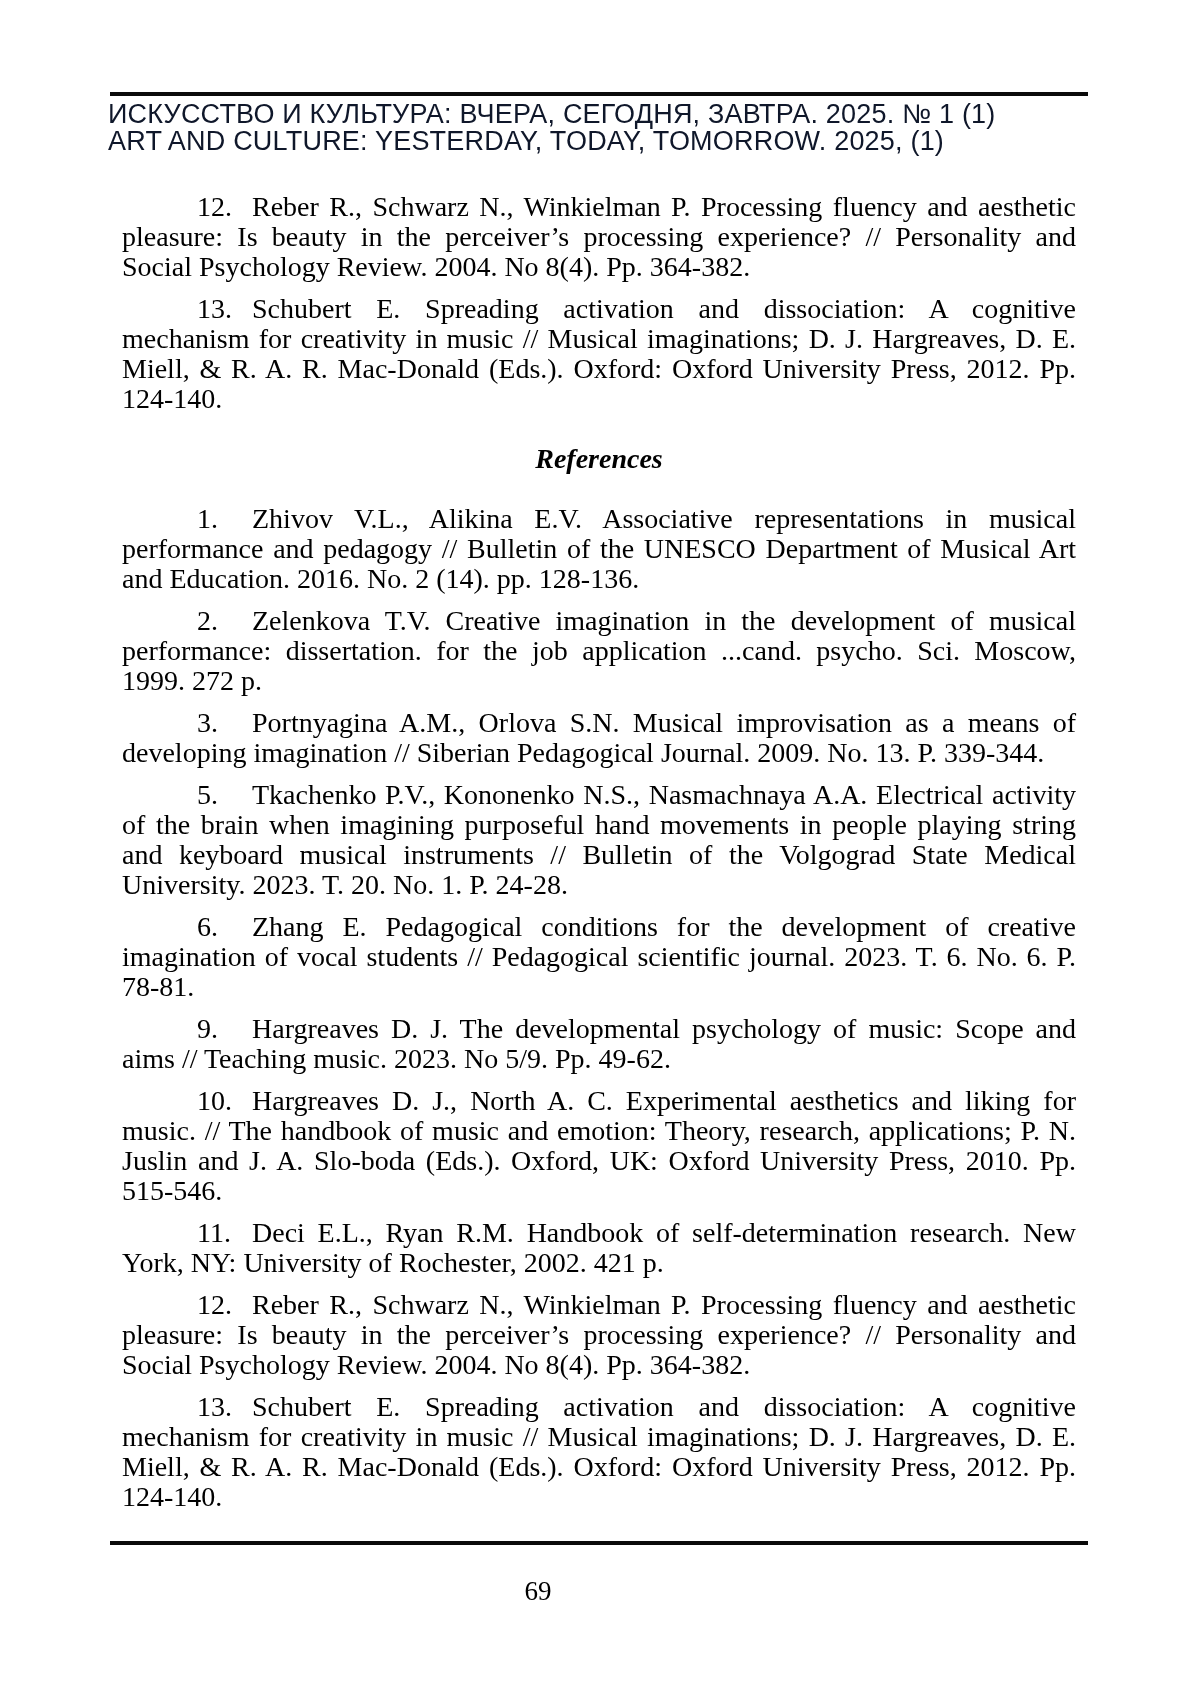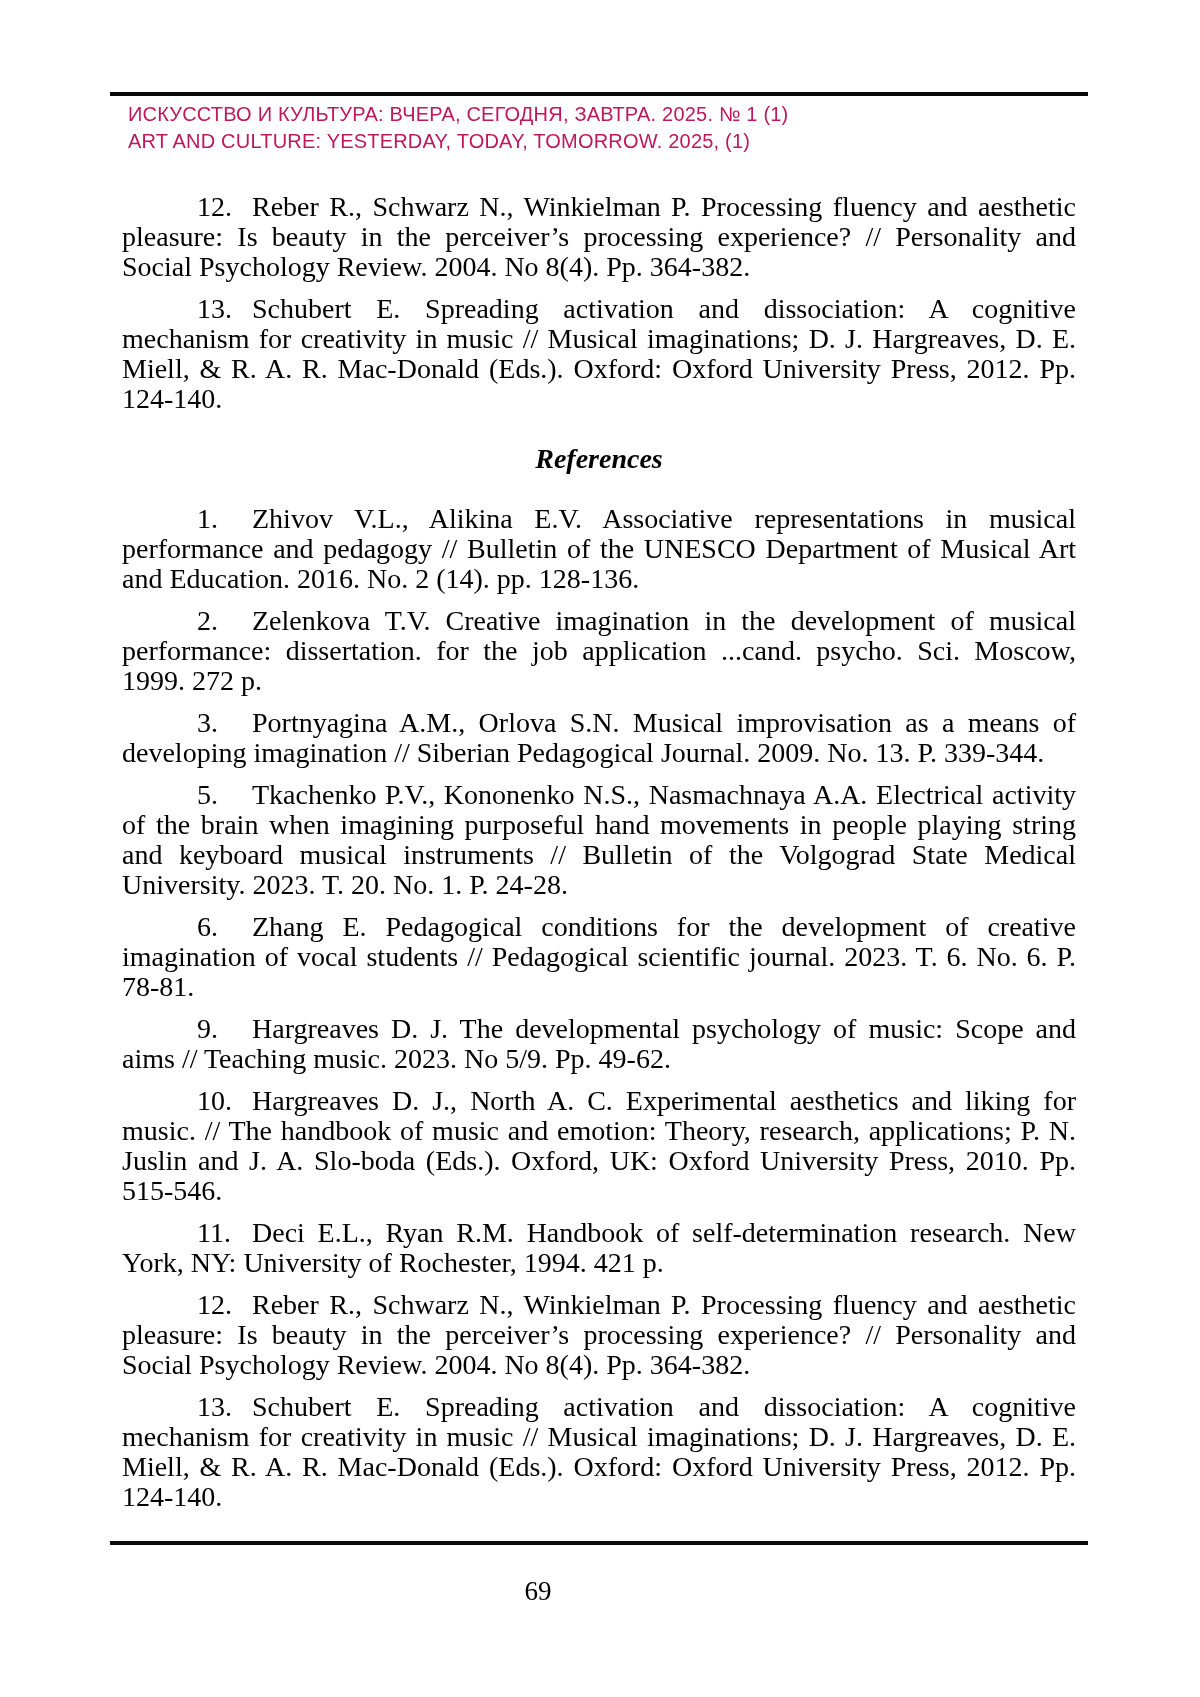--- a/index.html
+++ b/index.html
@@ -16,28 +16,28 @@
     position:absolute;
     left:110px;
     width:978px;
     height:4px;
     background:#0a0a0a;
   }
   .rule-top { top:92px; }
   .rule-bottom { top:1541px; }
   .running-header {
     position:absolute;
-    left:128px;
+    left:108px;
     top:101px;
     width:978px;
     font-family:"Liberation Sans", sans-serif;
-    font-size:20px;
+    font-size:27px;
     line-height:27px;
     letter-spacing:0.2px;
-    color:#be185d;
+    color:#0f172a;
   }
   .content {
     position:absolute;
     left:110px;
     top:180px;
     width:978px;
     font-size:28px;
     line-height:30px;
     text-align:justify;
   }
@@ -88,21 +88,21 @@
 
     <p class="references-heading">References</p>
 
     <p class="ref"><span class="refnum">1.</span><span>Zhivov V.L., Alikina E.V. Associative representations in musical performance and pedagogy // Bulletin of the UNESCO Department of Musical Art and Education. 2016. No. 2 (14). pp. 128-136.</span></p>
     <p class="ref"><span class="refnum">2.</span><span>Zelenkova T.V. Creative imagination in the development of musical performance: dissertation. for the job application ...cand. psycho. Sci. Moscow, 1999. 272 p.</span></p>
     <p class="ref"><span class="refnum">3.</span><span>Portnyagina A.M., Orlova S.N. Musical improvisation as a means of developing imagination // Siberian Pedagogical Journal. 2009. No. 13. P. 339-344.</span></p>
     <p class="ref"><span class="refnum">5.</span><span>Tkachenko P.V., Kononenko N.S., Nasmachnaya A.A. Electrical activity of the brain when imagining purposeful hand movements in people playing string and keyboard musical instruments // Bulletin of the Volgograd State Medical University. 2023. T. 20. No. 1. P. 24-28.</span></p>
     <p class="ref"><span class="refnum">6.</span><span>Zhang E. Pedagogical conditions for the development of creative imagination of vocal students // Pedagogical scientific journal. 2023. T. 6. No. 6. P. 78-81.</span></p>
     <p class="ref"><span class="refnum">9.</span><span>Hargreaves D. J. The developmental psychology of music: Scope and aims // Teaching music. 2023. No 5/9. Pp. 49-62.</span></p>
     <p class="ref"><span class="refnum">10.</span><span>Hargreaves D. J., North A. C. Experimental aesthetics and liking for music. // The handbook of music and emotion: Theory, research, applications; P. N. Juslin and J. A. Slo-boda (Eds.). Oxford, UK: Oxford University Press, 2010. Pp. 515-546.</span></p>
-    <p class="ref"><span class="refnum">11.</span><span>Deci E.L., Ryan R.M. Handbook of self-determination research. New York, NY: University of Rochester, 1994. 421 p.</span></p>
+    <p class="ref"><span class="refnum">11.</span><span>Deci E.L., Ryan R.M. Handbook of self-determination research. New York, NY: University of Rochester, 2002. 421 p.</span></p>
     <p class="ref"><span class="refnum">12.</span><span>Reber R., Schwarz N., Winkielman P. Processing fluency and aesthetic pleasure: Is beauty in the perceiver’s processing experience? // Personality and Social Psychology Review. 2004. No 8(4). Pp. 364-382.</span></p>
     <p class="ref"><span class="refnum">13.</span><span>Schubert E. Spreading activation and dissociation: A cognitive mechanism for creativity in music // Musical imaginations; D. J. Hargreaves, D. E. Miell, &amp; R. A. R. Mac-Donald (Eds.). Oxford: Oxford University Press, 2012. Pp. 124-140.</span></p>
 
   </div>
 
   <div class="rule rule-bottom"></div>
 
   <div class="page-number">69</div>
 
 </div>

